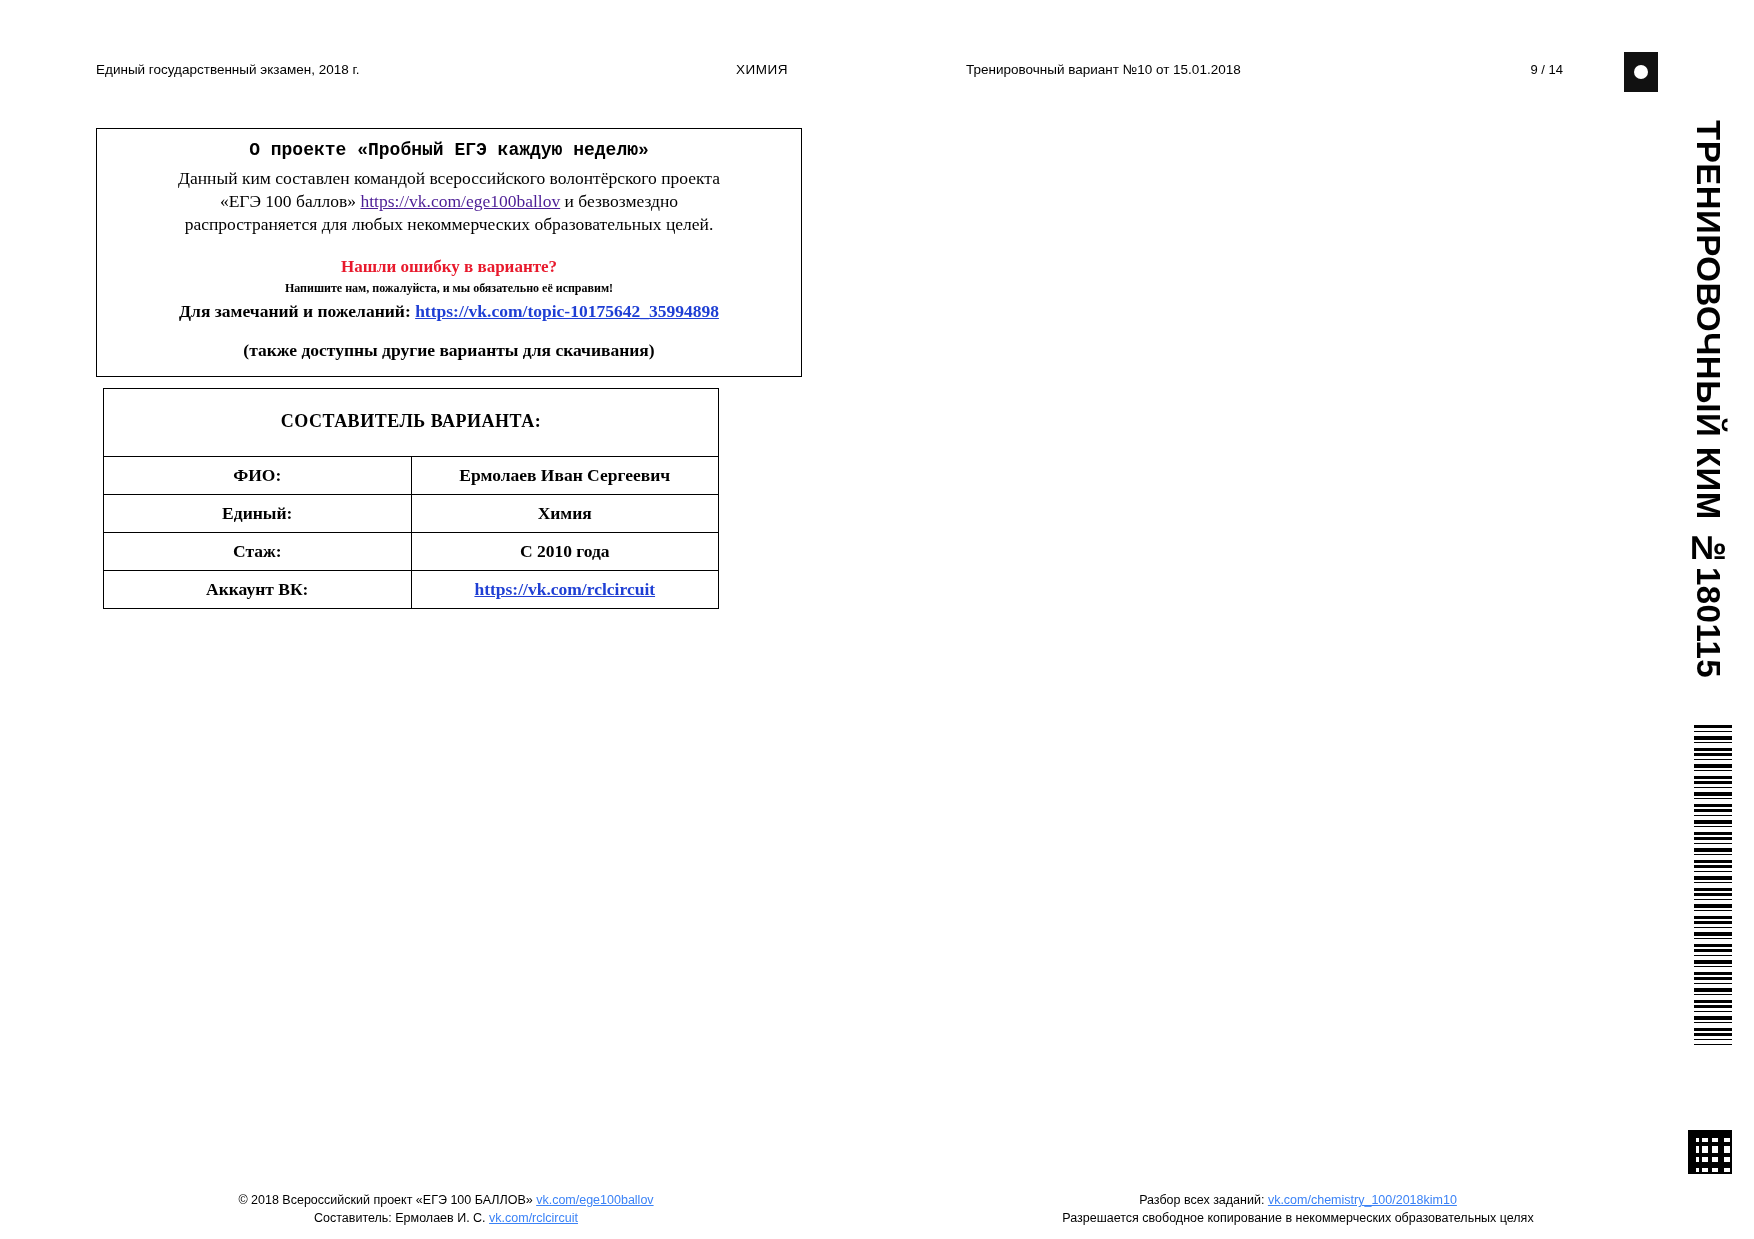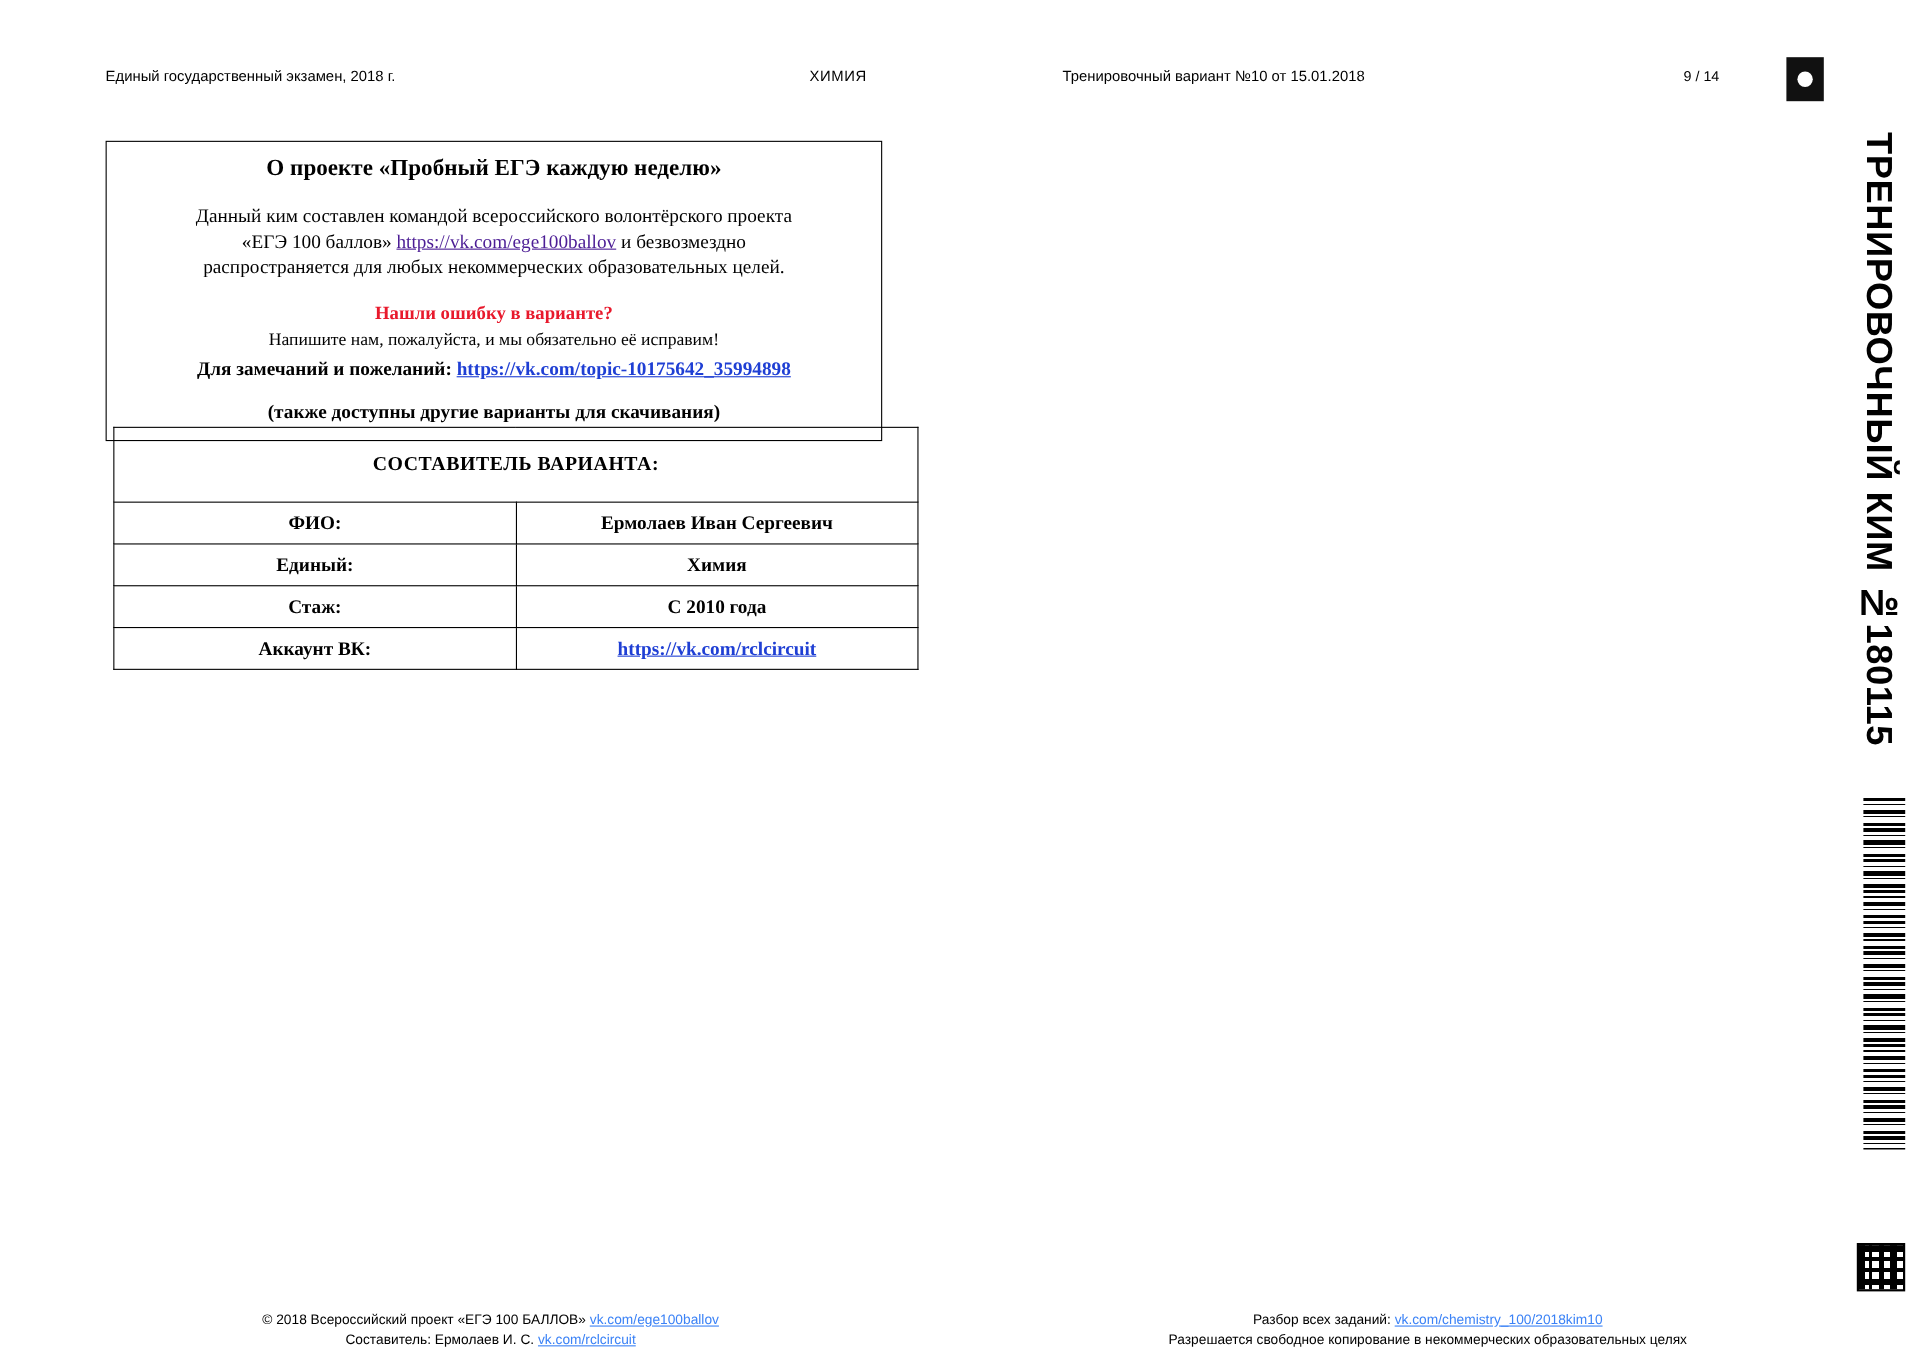--- a/index.html
+++ b/index.html
@@ -79,39 +79,40 @@
     width: 706px;
     border: 1px solid #000;
     box-sizing: border-box;
     padding: 10px 14px 14px 14px;
     text-align: center;
     font-size: 17.5px;
     line-height: 1.32;
   }
   .notice-title {
     font-weight: bold;
-    font-size: 21px;
-    margin-bottom: 18px;
+    font-size: 18px;
+    margin-bottom: 4px;
+    font-family: Liberation Mono, monospace;
   }
   .notice-par {
     font-size: 17.5px;
   }
   .notice-link {
     color: #4c1d95;
     text-decoration: underline;
   }
   .notice-error {
     margin-top: 20px;
     color: #e8192c;
     font-weight: bold;
     font-size: 17px;
   }
   .notice-write {
-    font-weight: normal;
-    font-size: 16px;
+    font-weight: bold;
+    font-size: 12px;
     margin-top: 3px;
   }
   .notice-remarks {
     font-weight: bold;
     font-size: 17.5px;
     margin-top: 3px;
   }
   .notice-remarks a {
     color: #1f3fd4;
     text-decoration: underline;
@@ -120,21 +121,21 @@
     font-weight: bold;
     font-size: 17.5px;
     margin-top: 16px;
   }
 
   
   .author-table {
     position: absolute;
     left: 103px;
     top: 388px;
-    width: 732px;
+    width: 616px;
     border-collapse: collapse;
     table-layout: fixed;
     padding-left: 25px;
   }
   .author-table td {
     border: 1px solid #000;
     font-weight: bold;
     font-size: 17.5px;
     text-align: center;
     padding: 8px 4px;

